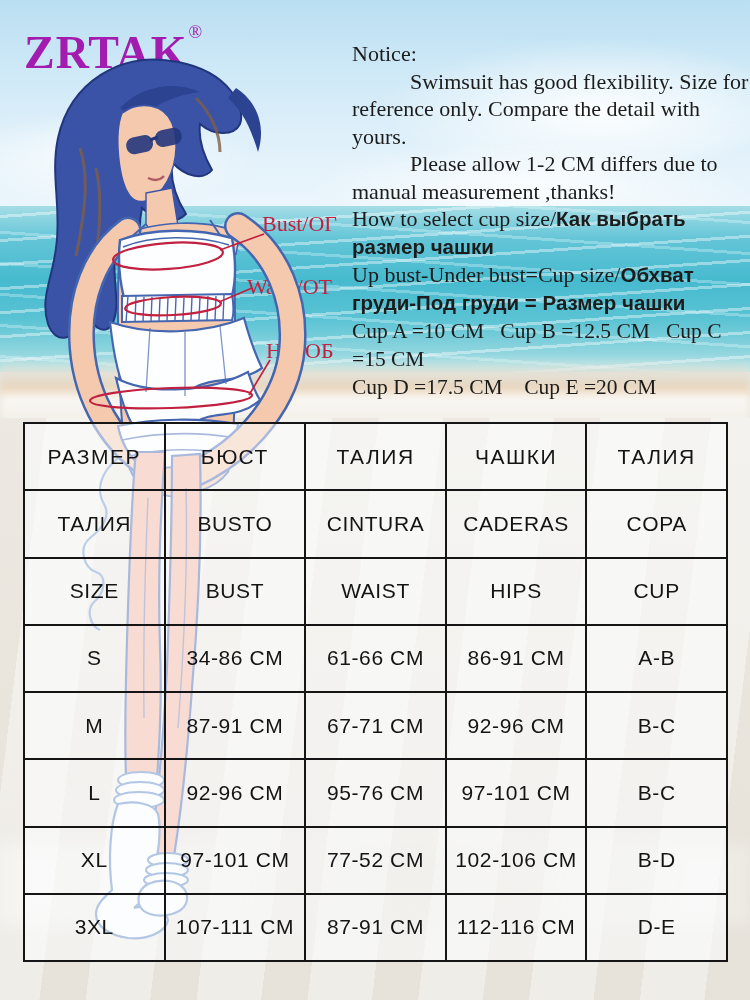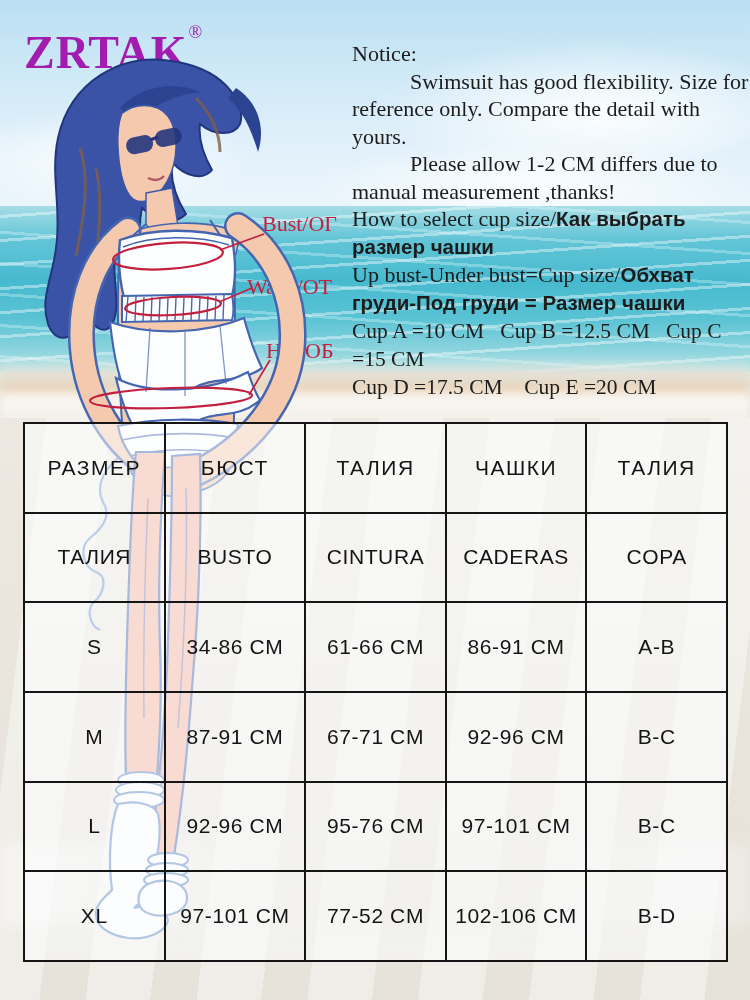--- a/index.html
+++ b/index.html
@@ -203,20 +203,27 @@
         <td>ТАЛИЯ</td>
       </tr>
       <tr>
         <td>ТАЛИЯ</td>
         <td>BUSTO</td>
         <td>CINTURA</td>
         <td>CADERAS</td>
         <td>COPA</td>
       </tr>
       <tr>
+        <td>SIZE</td>
+        <td>BUST</td>
+        <td>WAIST</td>
+        <td>HIPS</td>
+        <td>CUP</td>
+      </tr>
+      <tr>
         <td>S</td>
         <td>34-86 CM</td>
         <td>61-66 CM</td>
         <td>86-91 CM</td>
         <td>A-B</td>
       </tr>
       <tr>
         <td>M</td>
         <td>87-91 CM</td>
         <td>67-71 CM</td>
@@ -230,16 +237,23 @@
         <td>97-101 CM</td>
         <td>B-C</td>
       </tr>
       <tr>
         <td>XL</td>
         <td>97-101 CM</td>
         <td>77-52 CM</td>
         <td>102-106 CM</td>
         <td>B-D</td>
       </tr>
+      <tr>
+        <td>3XL</td>
+        <td>107-111 CM</td>
+        <td>87-91 CM</td>
+        <td>112-116 CM</td>
+        <td>D-E</td>
+      </tr>
     </tbody>
   </table>
 
 </div>
 
 </body></html>

